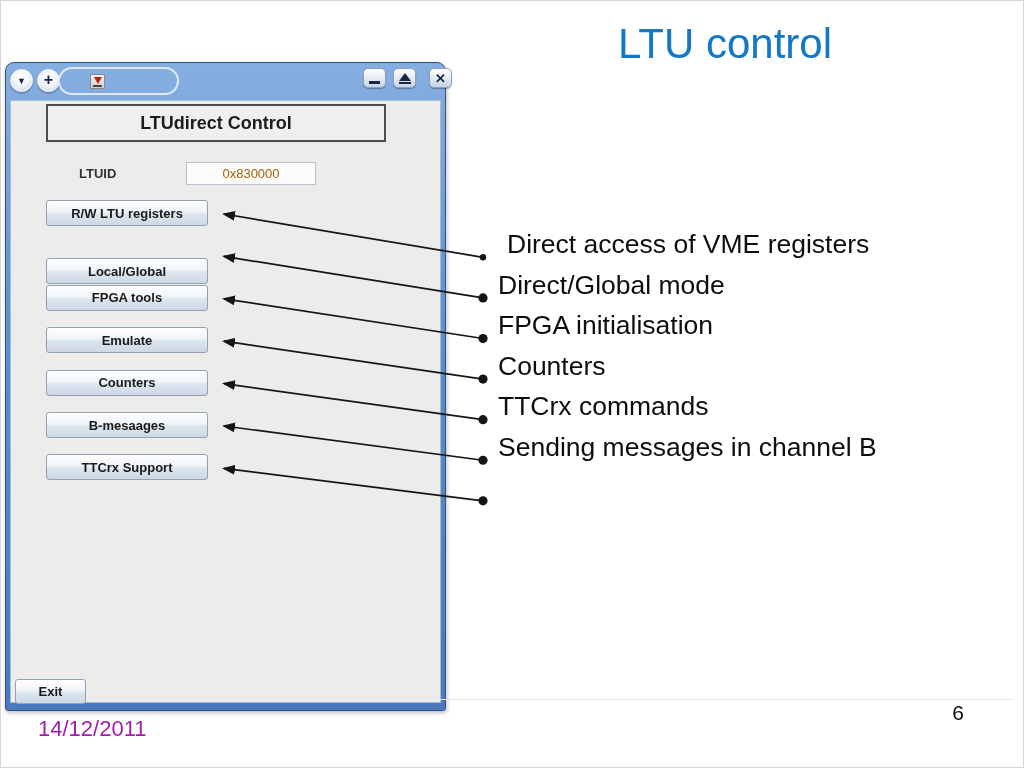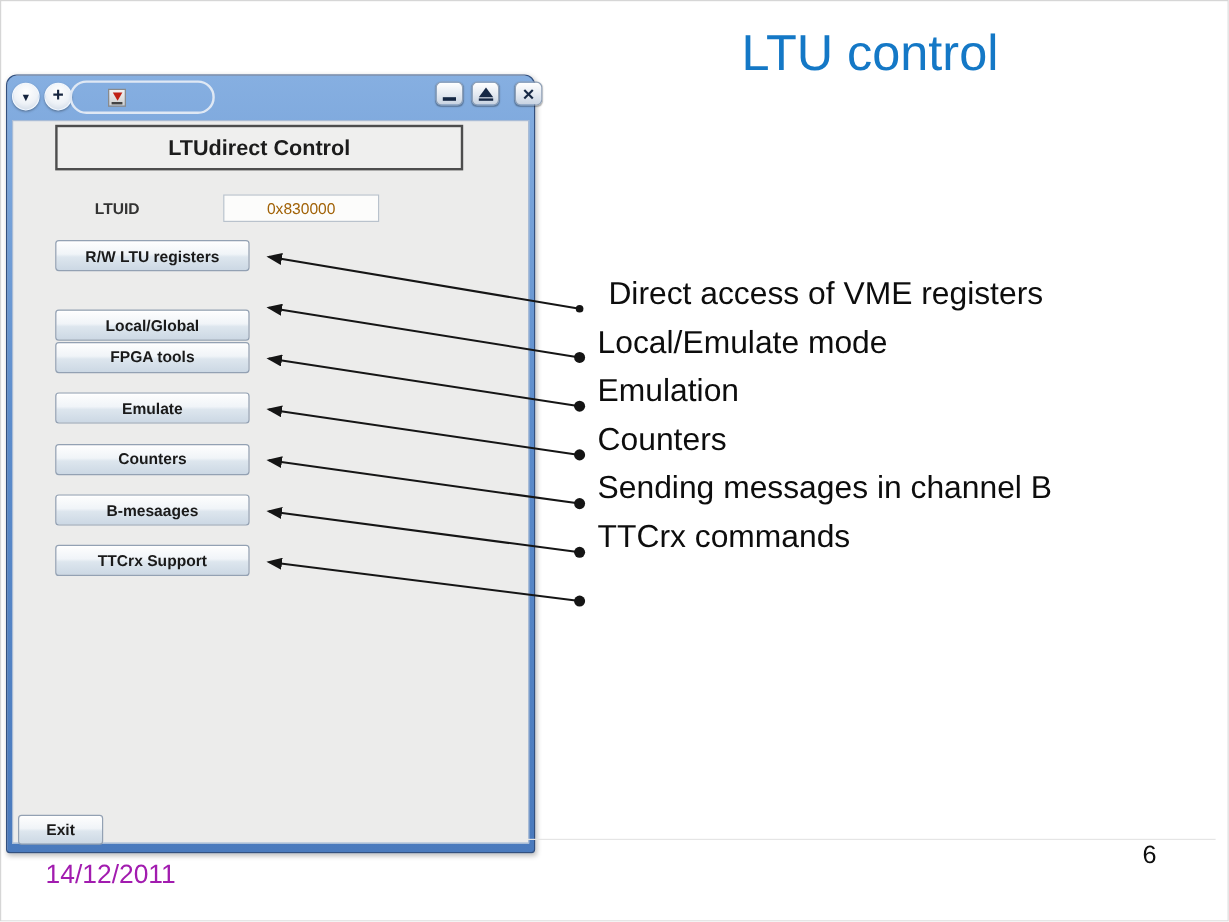--- a/index.html
+++ b/index.html
@@ -173,25 +173,25 @@
       <button class="jbtn" style="top: 391.4px;">
         <span>TTCrx Support</span>
       </button>
     </div>
 
   <button class="jbtn exit-btn">Exit</button>
 </div>
 
 <ul class="bullet-list">
     <li>Direct access of VME registers</li>
-    <li>Local/Emulate mode</li>
-    <li>Emulation</li>
+    <li>Direct/Global mode</li>
+    <li>FPGA initialisation</li>
     <li>Counters</li>
+    <li>TTCrx commands</li>
     <li>Sending messages in channel B</li>
-    <li>TTCrx commands</li>
   </ul>
 
 <svg class="arrows-svg" width="1024" height="768">
   <defs>
     <marker id="arrowhead" markerWidth="13" markerHeight="10" refX="11" refY="5" orient="auto" markerUnits="userSpaceOnUse">
       <path d="M0,0 L13,5 L0,10 z" fill="#151515"></path>
     </marker>
   </defs>
 <circle cx="483" cy="257.296875" r="3.2" fill="#151515"></circle>
     <line x1="483" y1="257.296875" x2="224" y2="214" stroke="#151515" stroke-width="1.7" marker-end="url(#arrowhead)"></line>

